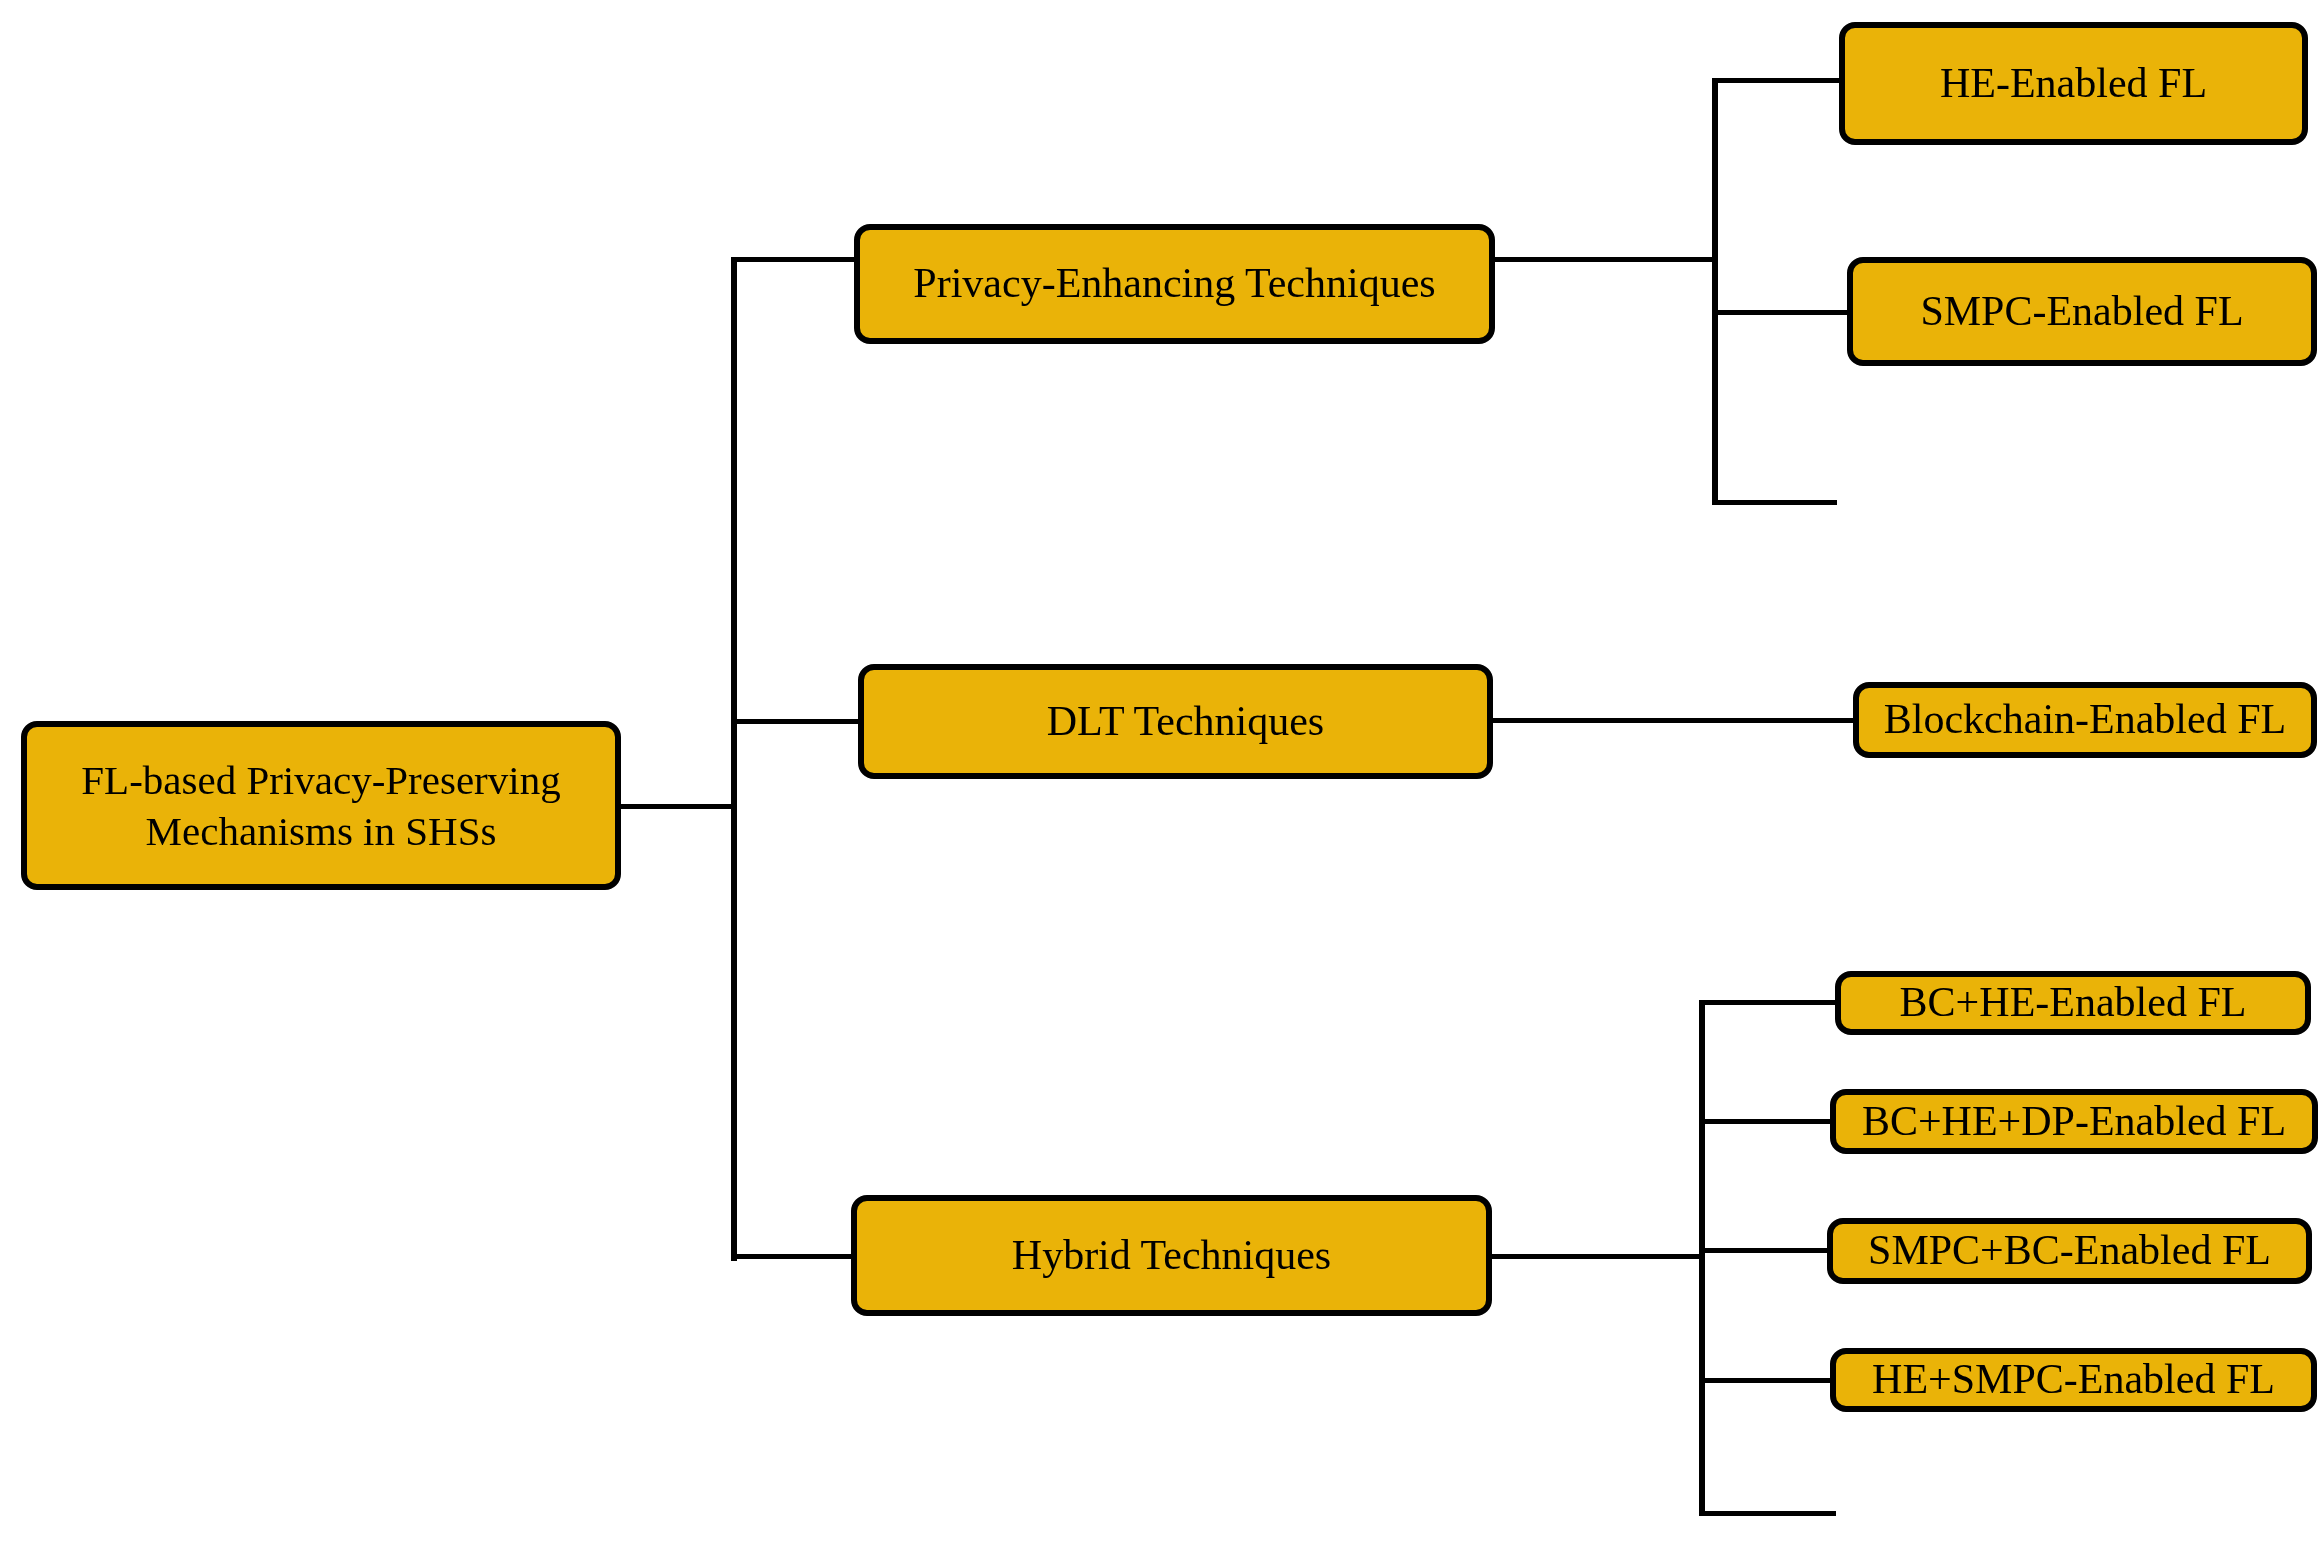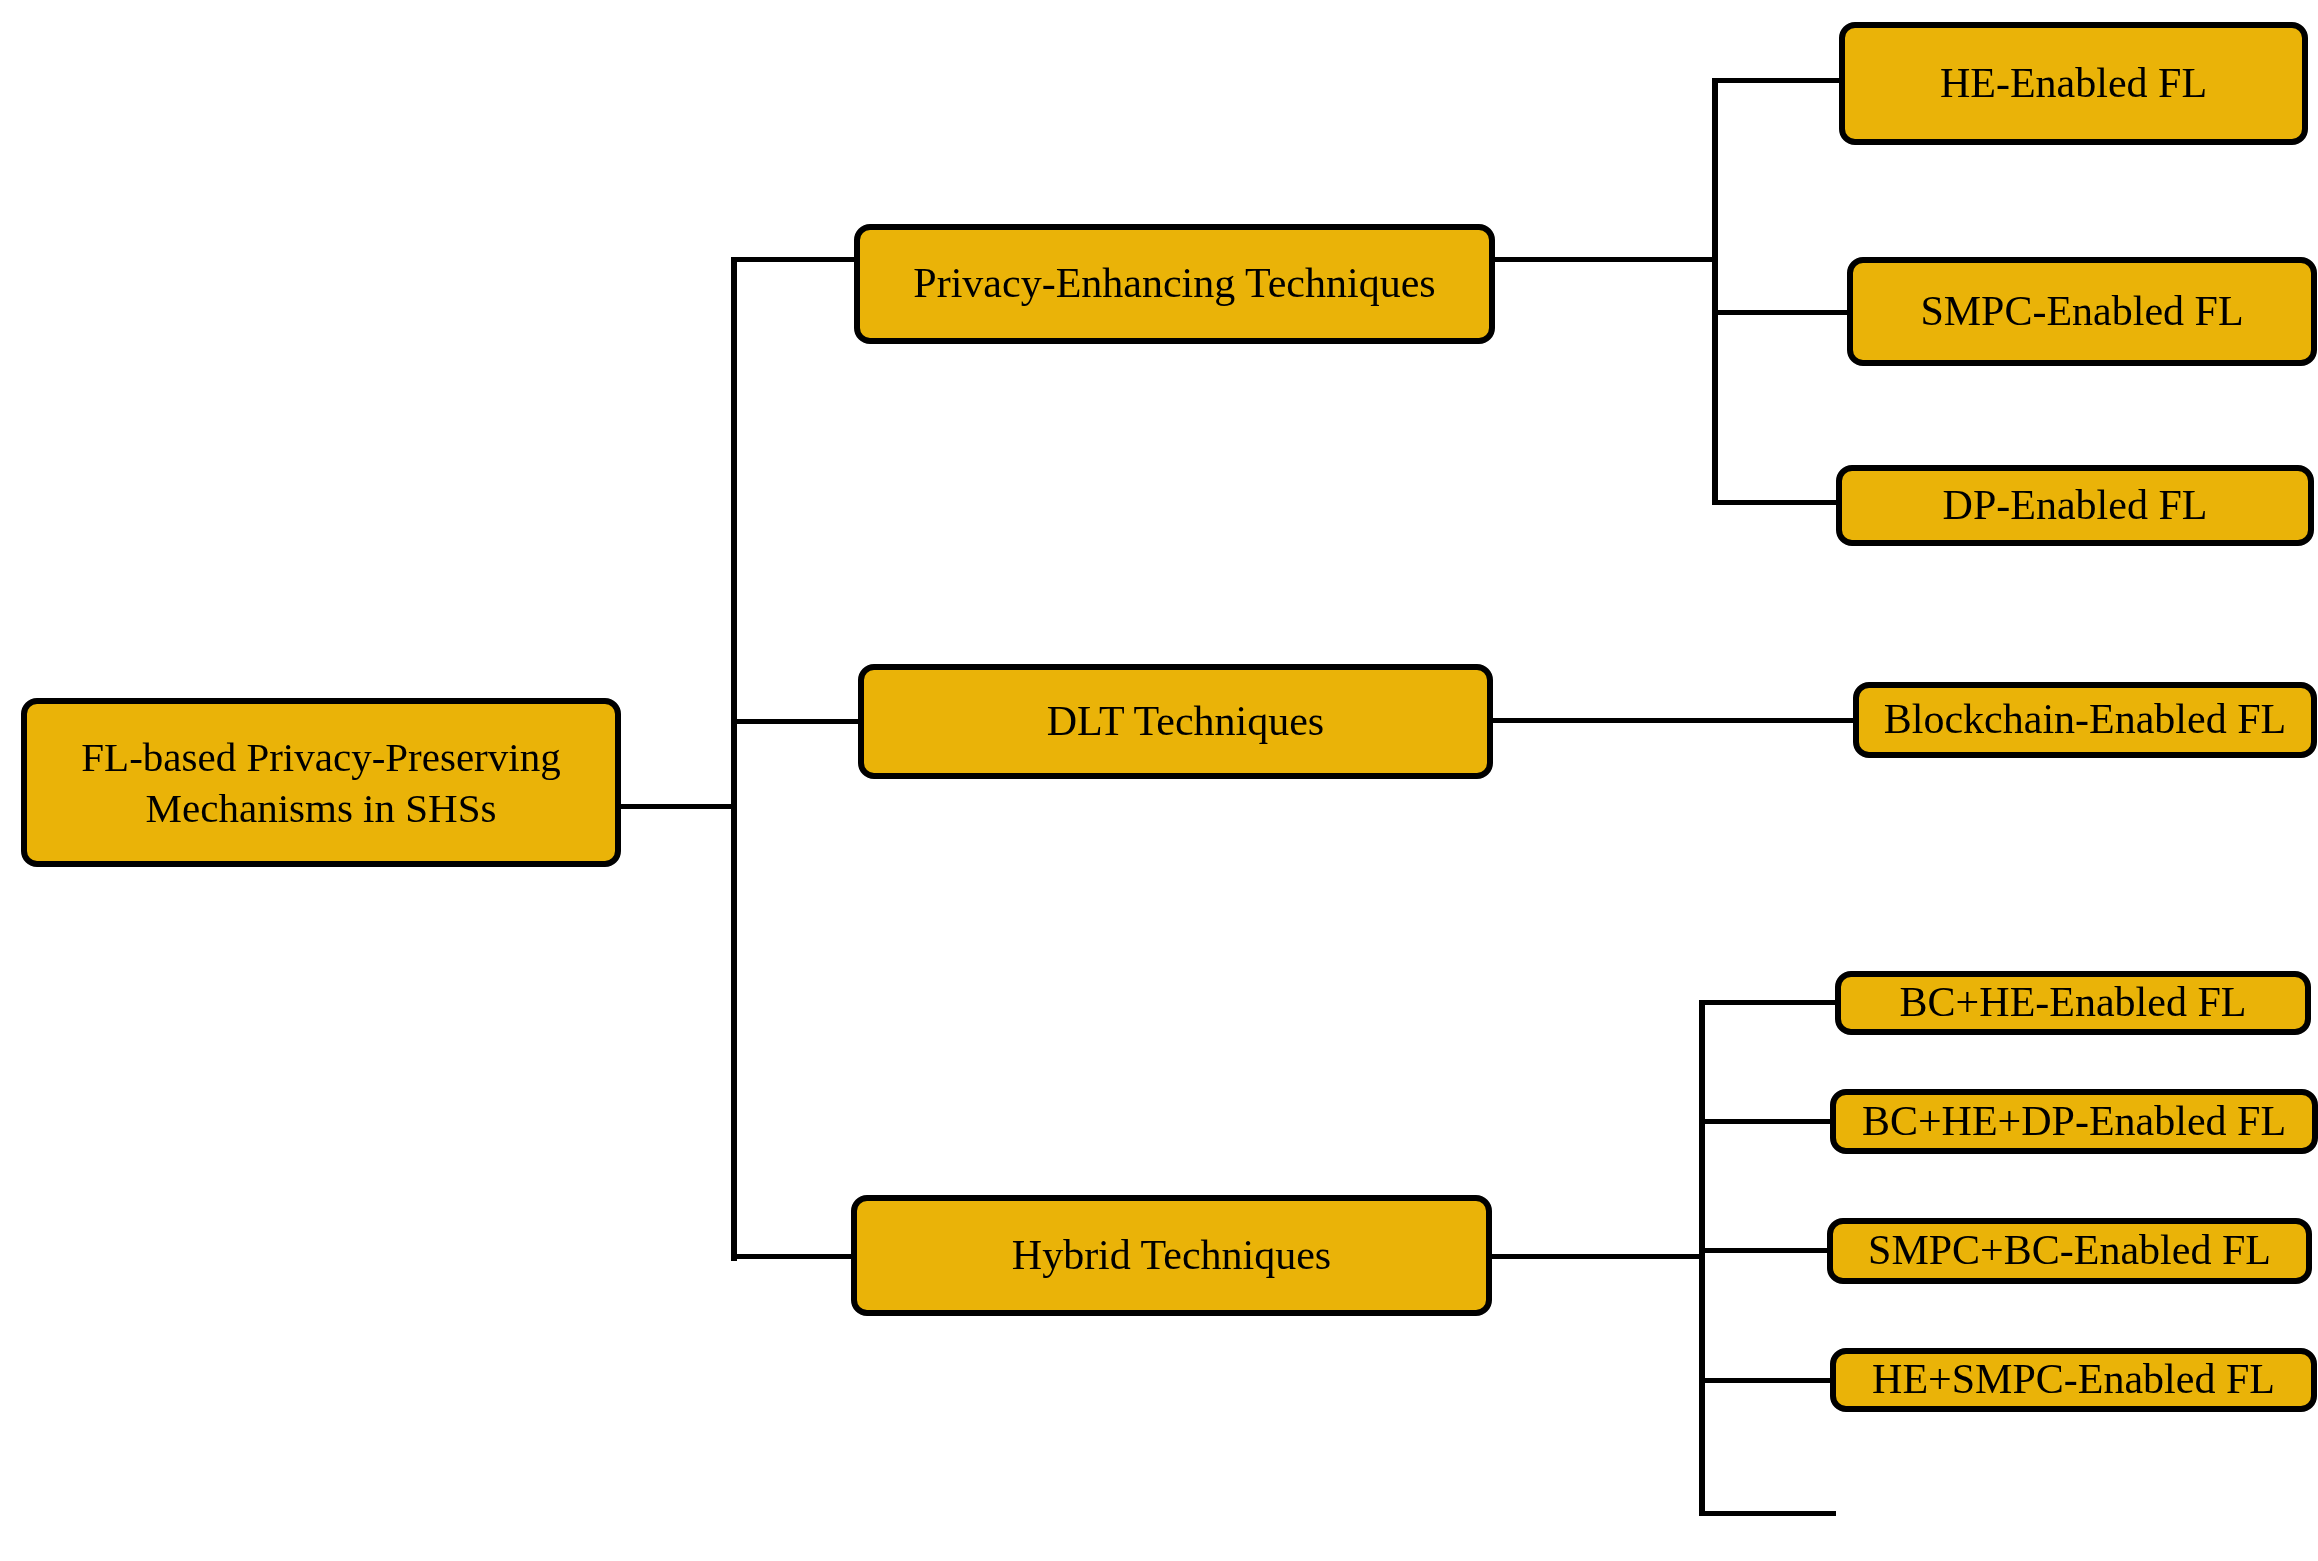--- a/index.html
+++ b/index.html
@@ -35,21 +35,21 @@
     white-space: normal;
     font-size: 41px;
     padding: 0 11.2px;
   }
   .edge {
     position: absolute;
     background: #000000;
     z-index: 1;
   }
   
-  #root       { left: 21px;   top: 698px; width: 600px;  height: 169px; }
+  #root       { left: 21px;   top: 721px; width: 600px;  height: 169px; }
   #privacy    { left: 854px; top: 199px;  width: 641px; height: 120px; margin-top: 25px; }
   #dlt        { left: 858px; top: 664px; width: 635px; height: 115px; padding-left: 20px; }
   #hybrid     { left: 851px; top: 1195px; width: 641px; height: 121px; }
   #he         { left: 1839px; top: 22.4px;   width: 469px;  height: 123px; }
   #smpc       { left: 1847px; top: 257px;  width: 470px;  height: 109px; }
   #dp         { left: 1836px; top: 465px;  width: 478px;  height: 81px; }
   #blockchain { left: 1853px; top: 682px; width: 464px;  height: 76px; }
   #bche       { left: 1835px; top: 971px; width: 476px;  height: 64px; text-align: center; }
   #bchedp     { left: 1830px; top: 1089px; width: 488px;  height: 65px; }
   #smpcbc     { left: 1827px; top: 1218px; width: 485px;  height: 66px; }
@@ -103,21 +103,20 @@
   <div class="edge" id="e-bcdp"></div>
 
   <div class="node wrap" id="root">FL-based Privacy-Preserving Mechanisms in SHSs</div>
 
   <div class="node" id="privacy">Privacy-Enhancing Techniques</div>
   <div class="node" id="dlt">DLT Techniques</div>
   <div class="node" id="hybrid">Hybrid Techniques</div>
 
   <div class="node" id="he">HE-Enabled FL</div>
   <div class="node" id="smpc">SMPC-Enabled FL</div>
-  <div class="node" id="dp">DP-Enabled FL</div>
 
   <div class="node" id="blockchain">Blockchain-Enabled FL</div>
 
   <div class="node" id="bche">BC+HE-Enabled FL</div>
   <div class="node" id="bchedp">BC+HE+DP-Enabled FL</div>
   <div class="node" id="smpcbc">SMPC+BC-Enabled FL</div>
   <div class="node" id="hesmpc">HE+SMPC-Enabled FL</div>
 
 </div>
 

